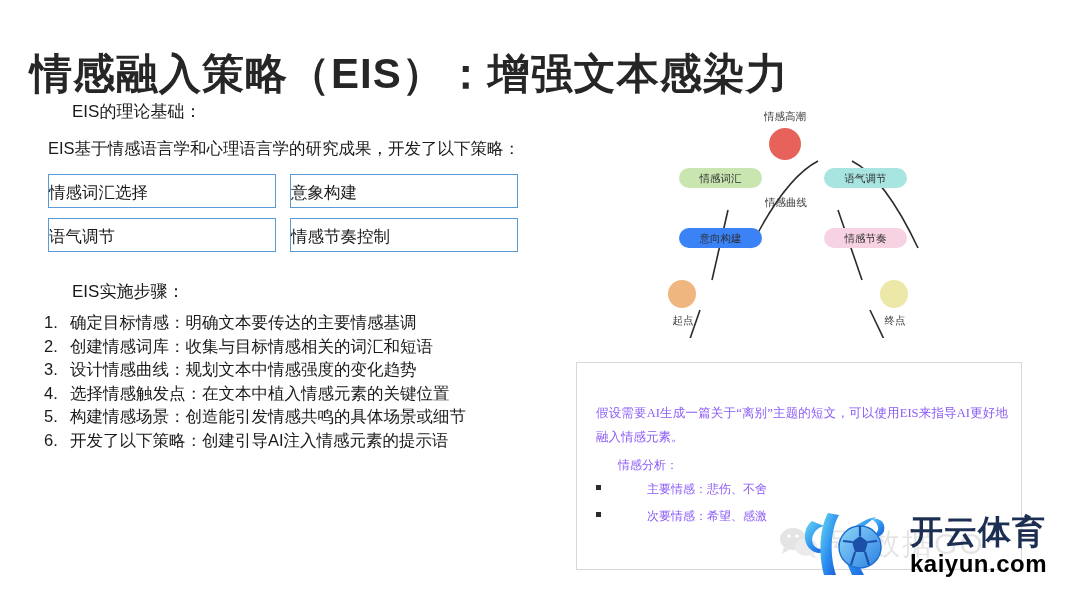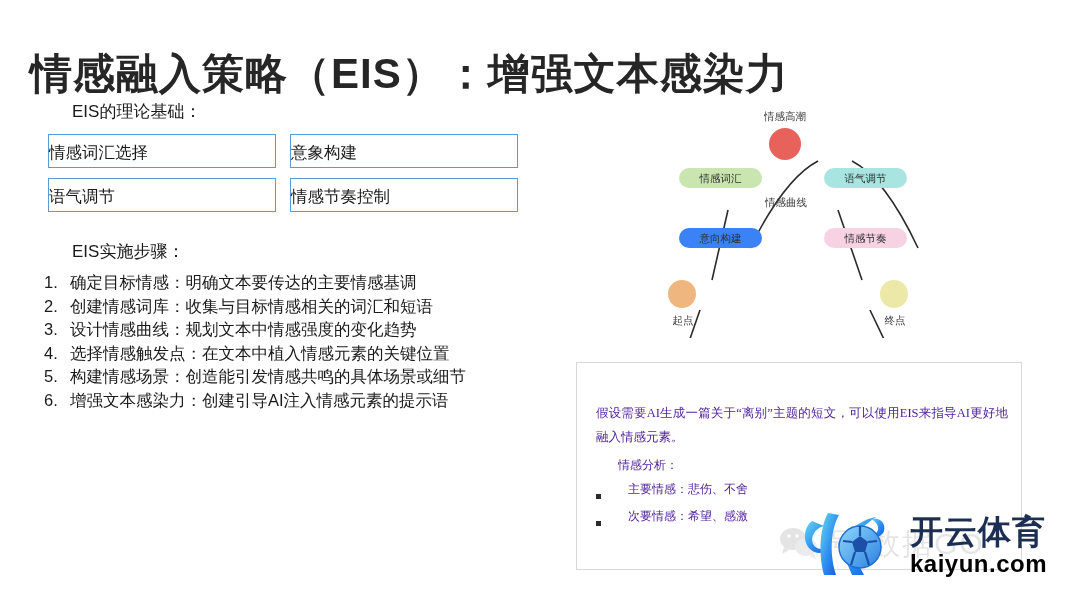--- a/index.html
+++ b/index.html
@@ -163,41 +163,42 @@
     letter-spacing: 1px;
     box-sizing: border-box;
   }
   #example-body {
     position: absolute;
     left: 596px;
     top: 402px;
     width: 412px;
     font-family: "Liberation Serif", "DejaVu Serif", serif;
     font-size: 12.5px;
-    color: #4c1d95;
+    color: #8b5cf6;
     line-height: 1.9;
   }
   #example-intro {
     margin: 0;
     text-align: justify;
   }
   #example-sub {
     margin: 4px 0 2px 22px;
     font-size: 12px;
   }
   #example-bullets {
     margin: 0;
     padding: 0;
     list-style: none;
   }
   #example-bullets li {
     display: flex;
-    align-items: flex-end;
+    align-items: center;
     margin-bottom: 4px;
     font-size: 12px;
+    gap: 19px;
   }
   .sq-bullet {
     flex: 0 0 auto;
     width: 5px;
     height: 5px;
     background: #2b2b2b;
     margin-right: 27px;
     position: relative;
     top: -2px;
   }
@@ -258,20 +259,21 @@
 <body>
 
 <div id="slide">
 
   <h1 id="slide-title">情感融入策略（EIS）：增强文本感染力</h1>
 
   <div id="left-col">
 
     <div class="section-heading">EIS的理论基础：</div>
 
+    <p id="intro-paragraph">EIS基于情感语言学和心理语言学的研究成果，开发了以下策略：</p>
 
     <div id="strategy-grid">
       <div class="strategy-box">情感词汇选择</div>
       <div class="strategy-box">意象构建</div>
       <div class="strategy-box">语气调节</div>
       <div class="strategy-box">情感节奏控制</div>
     </div>
 
     <div class="section-heading" id="steps-heading">EIS实施步骤：</div>
 
@@ -291,21 +293,21 @@
       <li>
         <span class="step-num">4.</span>
         <span class="step-text">选择情感触发点：在文本中植入情感元素的关键位置</span>
       </li>
       <li>
         <span class="step-num">5.</span>
         <span class="step-text">构建情感场景：创造能引发情感共鸣的具体场景或细节</span>
       </li>
       <li>
         <span class="step-num">6.</span>
-        <span class="step-text">增强文本感染力：创建引导AI注入情感元素的提示语</span>
+        <span class="step-text">开发了以下策略：创建引导AI注入情感元素的提示语</span>
       </li>
     </ol>
   </div>
 
   <div id="curve-diagram">
     <svg width="470" height="240" viewBox="0 0 470 240">
 
       <path d="M150,150 Q185,80 218,63" fill="none" stroke="#2b2b2b" stroke-width="1.6"></path>
       <path d="M252,63 Q285,80 318,150" fill="none" stroke="#2b2b2b" stroke-width="1.6"></path>
 

